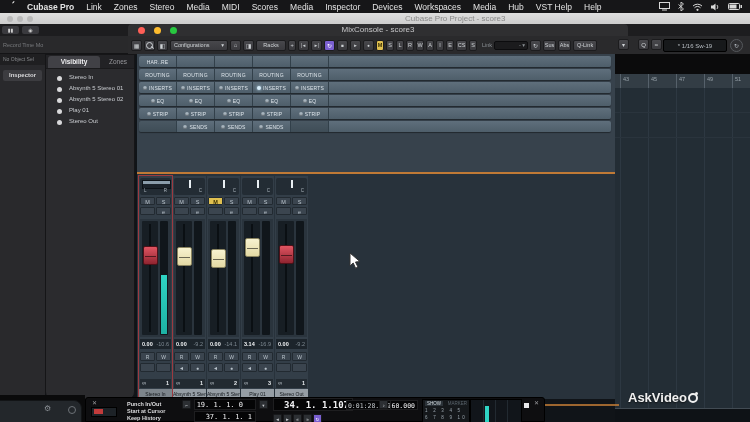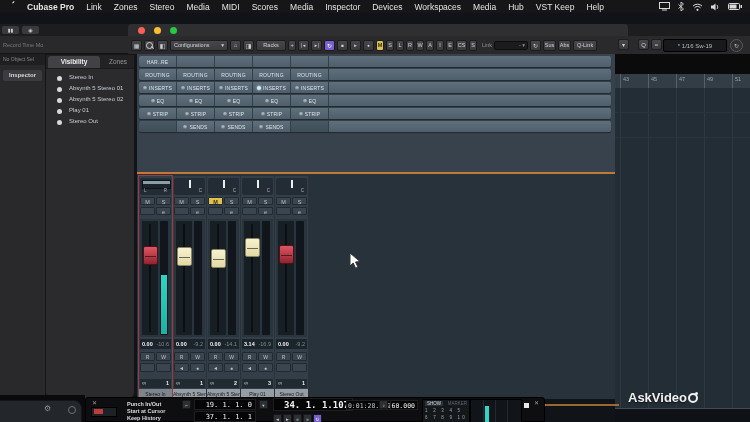--- a/index.html
+++ b/index.html
@@ -189,21 +189,21 @@
     <span class="mi">Stereo</span>
     <span class="mi">Media</span>
     <span class="mi">MIDI</span>
     <span class="mi">Scores</span>
     <span class="mi">Media</span>
     <span class="mi">Inspector</span>
     <span class="mi">Devices</span>
     <span class="mi">Workspaces</span>
     <span class="mi">Media</span>
     <span class="mi">Hub</span>
-    <span class="mi">VST Keep</span>
+    <span class="mi">VST Help</span>
     <span class="mi">Help</span>
     <span class="spacer"></span>
     <span class="statusicons">
       <svg width="11" height="9" viewBox="0 0 11 9">
           <rect x="0.5" y="0.5" width="10" height="6" fill="none" stroke="#d8d8d8"></rect>
           <rect x="3" y="7.5" width="5" height="1" fill="#d8d8d8"></rect>
         </svg>
       <svg width="6" height="9" viewBox="0 0 6 9">
           <path d="M3 0v9M3 0l2.5 2L0.5 6.5M3 9l2.5-2L0.5 2.5" stroke="#d8d8d8" fill="none" stroke-width="0.9"></path>
         </svg>
@@ -216,30 +216,37 @@
           <path d="M6 2a3 3 0 0 1 0 4" stroke="#d8d8d8" fill="none" stroke-width="0.9"></path>
         </svg>
       <svg width="14" height="7" viewBox="0 0 14 7">
           <rect x="0.5" y="0.5" width="11" height="6" rx="1" fill="none" stroke="#d8d8d8"></rect>
           <rect x="1.5" y="1.5" width="7" height="4" fill="#d8d8d8"></rect>
           <rect x="12.5" y="2" width="1.5" height="3" fill="#d8d8d8"></rect>
         </svg>
     </span>
   </div>
 
+  <div class="ptitle">
+    <span class="pdot" style="left:7px"></span>
+    <span class="pdot" style="left:17px"></span>
+    <span class="pdot" style="left:27px"></span>
+    <span class="ttl">Cubase Pro Project - score3</span>
+  </div>
 
   <div class="chromerow">
     <span class="chbtn" style="left:2px;">▮▮</span>
     <span class="chbtn" style="left:22px;">◉</span>
   </div>
 
   <div class="mtitle">
     <span class="tl" style="left:10px;background:var(--traffic-red)"></span>
     <span class="tl" style="left:26px;background:var(--traffic-yellow)"></span>
     <span class="tl" style="left:42px;background:var(--traffic-green)"></span>
+    <span class="ttl">MixConsole - score3</span>
   </div>
 
   <div class="toolbar">
     <div class="tbflex">
       <span class="tbtn ico">▦</span>
       <span class="tbtn ico">
           <span class="lens"></span>
         </span>
       <span class="tbtn ico">◧</span>
       <span class="tbtn" style="width:58px;justify-content:space-between;padding:0 3px;">
@@ -615,21 +622,21 @@
 
   <div class="transport">
     <span class="t-x" style="left:6px;top:1px;">✕</span>
     <span class="t-redslider">
         <span class="t-redhandle"></span>
       </span>
     <span class="t-opt" style="top:3px;">Punch In/Out</span>
     <span class="t-opt" style="top:10px;">Start at Cursor</span>
     <span class="t-opt" style="top:17px;">Keep History</span>
     <span class="t-minibtn" style="left:96px;top:2px;">⌐</span>
-    <span class="t-disp" style="left:108px;top:1px;width:62px;height:11px;font-size:7px;line-height:11px;padding-right:3px;">19. 1. 1.   0</span>
+    <span class="t-disp" style="left:108px;top:1px;width:62px;height:11px;font-size:7px;line-height:11px;padding-right:12px;">19. 1. 1.   0</span>
     <span class="t-disp" style="left:108px;top:13px;width:62px;height:11px;font-size:7px;line-height:11px;padding-right:3px;">37. 1. 1.   1</span>
     <span class="t-minibtn" style="left:173px;top:2px;">▾</span>
     <span class="t-disp" style="left:187px;top:0px;width:80px;height:13px;font-size:9px;line-height:13px;padding-right:3px;font-weight:bold;">34.  1.  1.107</span>
     <span class="t-disp" style="left:260px;top:2px;width:48px;height:10px;font-size:6.5px;line-height:10px;padding-right:2px;color:#c8ccd0;">0:01:28.149</span>
     <span class="t-minibtn" style="left:293px;top:2px;">♪</span>
     <span class="t-disp" style="left:304px;top:2px;width:28px;height:10px;font-size:6.5px;line-height:10px;padding-right:2px;">60.000</span>
     <div class="markerpanel">
       <span class="mk-show">SHOW</span>
       <span class="mk-marker">MARKER</span>
       <span class="mk-nums" style="top:8px;">1 2 3 4 5</span>

